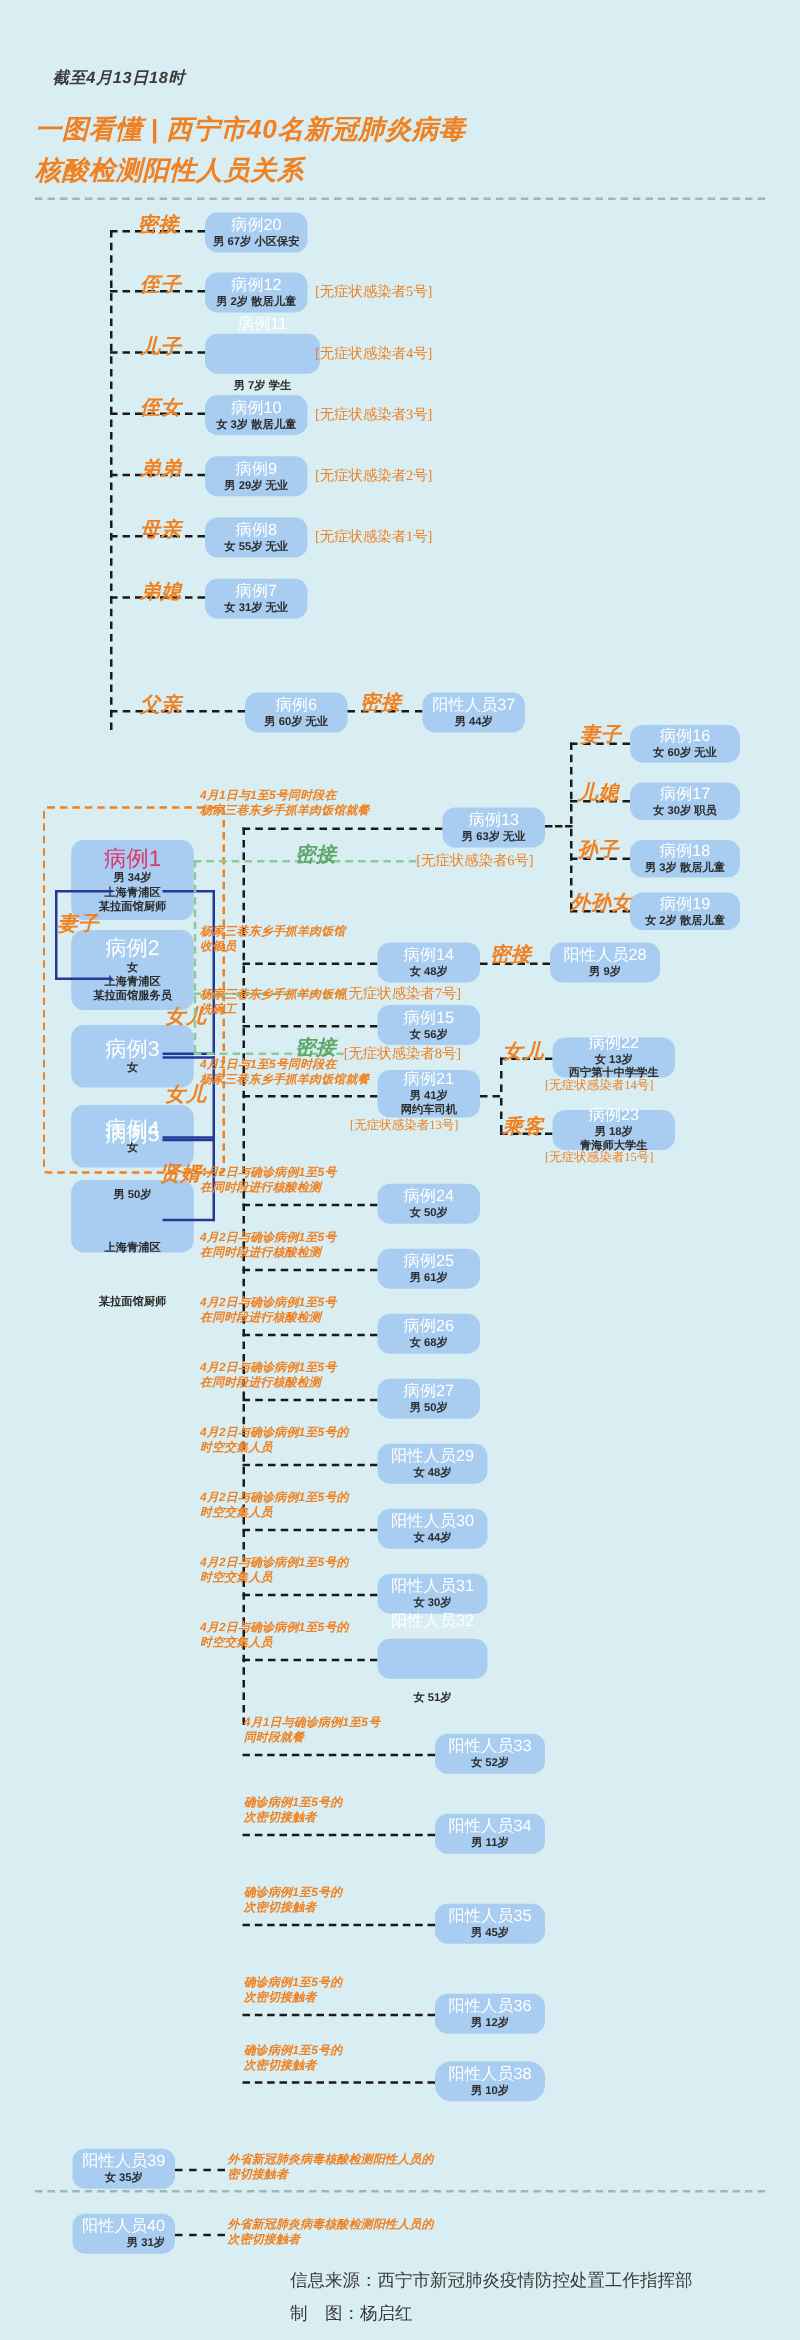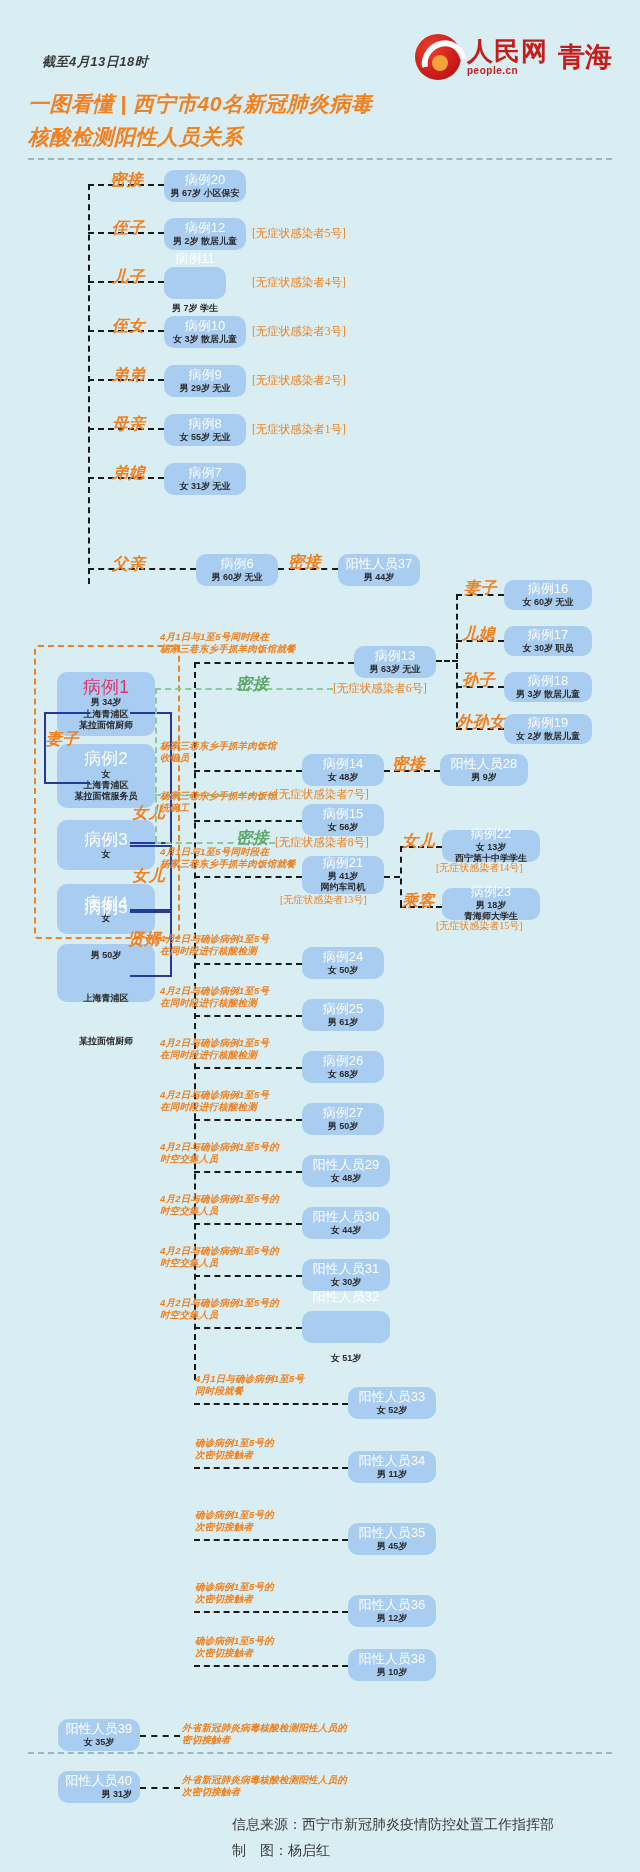--- a/index.html
+++ b/index.html
@@ -108,32 +108,20 @@
     font-size:14px;color:#3a3a3a;white-space:nowrap;
   }
 </style>
 </head>
 <body>
 
 <div class="root">
 
   <div class="hdr-date">截至4月13日18时</div>
 
-  <div class="logo">
-    <div class="logo-mark">
-      <div class="ring"></div>
-        <div class="swoosh"></div>
-        <div class="dot"></div>
-    </div>
-    <div class="logo-cn">
-      <span class="big">人民网</span>
-      <span class="small">people.cn</span>
-    </div>
-    <span class="logo-prov">青海</span>
-  </div>
 
   <div class="title">
     <div>一图看懂 | 西宁市40名新冠肺炎病毒</div>
     <div>核酸检测阳性人员关系</div>
   </div>
 
   <div class="rule" id="rule-top"></div>
   <div class="rule" id="rule-bottom"></div>
 
   <div class="v-dash" style="left:88px;top:184px;height:400px;"></div>
@@ -148,21 +136,21 @@
   <div class="h-dash" style="left:88px;top:232px;width:76px;"></div>
   <div class="rel" style="left:112px;top:218px;">侄子</div>
   <div class="node" style="left:164px;top:218px;width:82px;height:32px;">
     <span class="n-title">病例12</span>
     <span class="n-sub">男 2岁 散居儿童</span>
   </div>
   <div class="tag" style="left:252px;top:226px;">[无症状感染者5号]</div>
 
   <div class="h-dash" style="left:88px;top:281px;width:76px;"></div>
   <div class="rel" style="left:112px;top:267px;">儿子</div>
-  <div class="node" style="left:164px;top:267px;width:62px;height:32px;gap:36px;">
+  <div class="node" style="left:164px;top:267px;width:92px;height:32px;gap:36px;">
     <span class="n-title">病例11</span>
     <span class="n-sub">男 7岁 学生</span>
   </div>
   <div class="tag" style="left:252px;top:275px;">[无症状感染者4号]</div>
 
   <div class="h-dash" style="left:88px;top:330px;width:76px;"></div>
   <div class="rel" style="left:112px;top:316px;">侄女</div>
   <div class="node" style="left:164px;top:316px;width:82px;height:32px;">
     <span class="n-title">病例10</span>
     <span class="n-sub">女 3岁 散居儿童</span>
@@ -476,21 +464,21 @@
   <div class="node" style="left:348px;top:1595px;width:88px;height:32px;">
     <span class="n-title">阳性人员36</span>
     <span class="n-sub">男 12岁</span>
   </div>
 
   <div class="note" style="left:195px;top:1635px;">
     <div>确诊病例1至5号的</div>
     <div>次密切接触者</div>
   </div>
   <div class="h-dash" style="left:194px;top:1665px;width:154px;"></div>
-  <div class="node" style="left:348px;top:1649px;width:88px;height:32px;">
+  <div class="node" style="left:348px;top:1649px;width:88px;height:32px;border-radius:13px;">
     <span class="n-title">阳性人员38</span>
     <span class="n-sub">男 10岁</span>
   </div>
 
   <div class="node" style="left:58px;top:1719px;width:82px;height:32px;">
     <span class="n-title">阳性人员39</span>
     <span class="n-sub">女 35岁</span>
   </div>
   <div class="h-dash" style="left:140px;top:1735px;width:40px;"></div>
   <div class="note" style="left:182px;top:1722px;">

